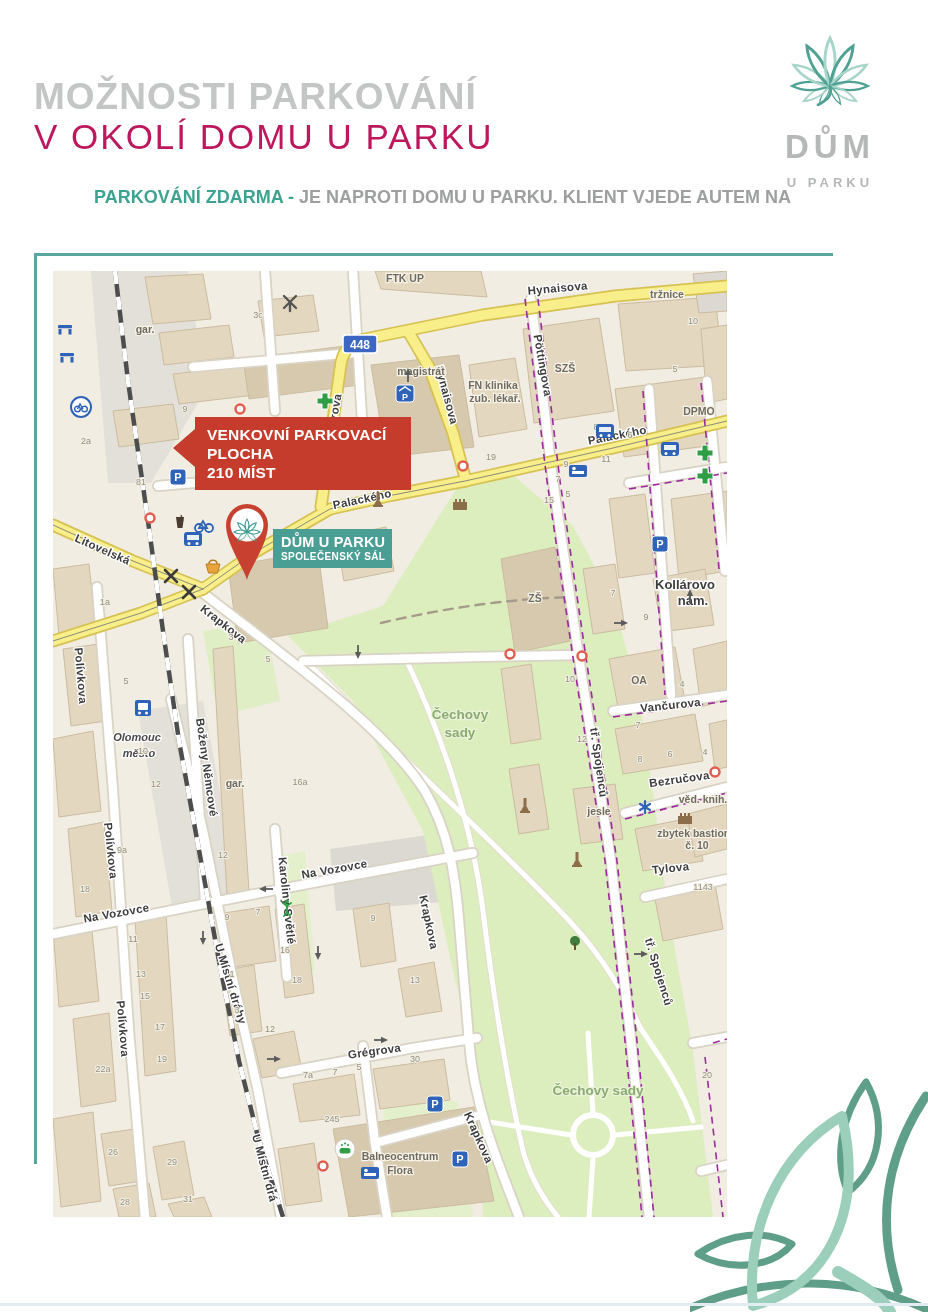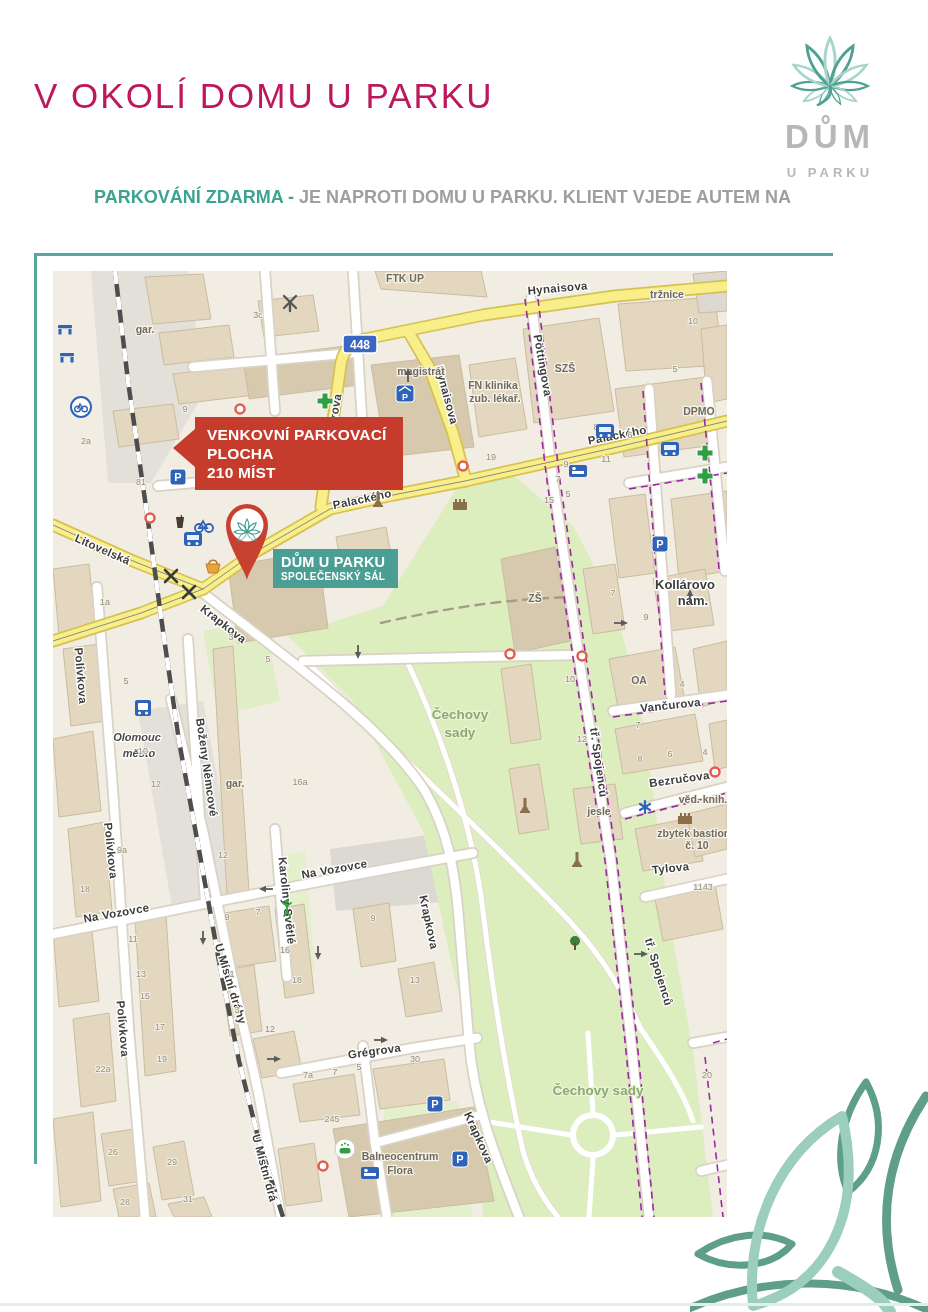--- a/index.html
+++ b/index.html
@@ -3,21 +3,21 @@
 <meta charset="utf-8">
 <style>
   html,body{margin:0;padding:0;}
   body{width:928px;height:1312px;position:relative;background:#fff;overflow:hidden;
        font-family:"Liberation Sans", sans-serif;}
   
   .title{position:absolute;left:34px;top:76px;line-height:1.12;}
   .title .t1{font-size:37px;font-weight:800;color:#c3c6c5;letter-spacing:1px;}
   .title .t2{font-size:35px;font-weight:300;color:#be185d;letter-spacing:2px;}
   .logo{position:absolute;left:745px;top:6px;width:170px;text-align:center;}
-  .logo .nm{font-size:33px;font-weight:700;color:#b5b8b7;letter-spacing:5px;margin-top:8px;}
+  .logo .nm{font-size:33px;font-weight:700;color:#b5b8b7;letter-spacing:5px;margin-top:18px;}
   .logo .sub{font-size:13px;font-weight:700;color:#b5b8b7;letter-spacing:4px;margin-top:9px;}
   
   .intro{position:absolute;left:50px;top:186px;width:800px;font-size:18px;font-weight:700;
          color:#9da09f;line-height:22px;letter-spacing:0px;margin-left:44px;}
   .intro .hl{color:#3da390;}
   
   .rule-h{position:absolute;left:34px;top:253px;width:799px;height:3px;background:#57a79e;}
   .rule-v{position:absolute;left:34px;top:253px;width:3px;height:911px;background:#57a79e;}
   .footer-line{position:absolute;left:0;top:1303px;width:928px;height:3px;background:#e3ecf3;}
   
@@ -31,27 +31,27 @@
   .area{font:700 10.5px "Liberation Sans",sans-serif;fill:#6f6b61;paint-order:stroke;
           stroke:#f7f3e8;stroke-width:2.4px;}
   .park-label{font:700 13.5px "Liberation Sans",sans-serif;fill:#8bab72;paint-order:stroke;
           stroke:#eaf2d8;stroke-width:2.6px;}
   .station{font:italic 700 11px "Liberation Sans",sans-serif;fill:#4a4a4a;paint-order:stroke;
           stroke:#fff;stroke-width:2.4px;}
   .num{font:400 9px "Liberation Sans",sans-serif;fill:#95907f;paint-order:stroke;
           stroke:#f3efe4;stroke-width:2px;}
   .badge-txt{font:700 12px "Liberation Sans",sans-serif;fill:#fff;}
   
-  .co-red{position:absolute;left:195px;top:417px;width:188px;padding:8px 8px 8px 12px;
+  .co-red{position:absolute;left:195px;top:417px;width:188px;padding:8px 16px 8px 12px;
           background:#c53b2c;color:#fff;font-weight:700;font-size:15.5px;line-height:19px;
           letter-spacing:.2px;}
   .co-red .arrow{position:absolute;left:-22px;top:12px;width:0;height:0;
           border-top:19px solid transparent;border-bottom:19px solid transparent;
           border-right:22px solid #c53b2c;}
-  .co-venue{position:absolute;left:273px;top:549px;width:110px;padding:5px 7px 5px 8px;
+  .co-venue{position:absolute;left:273px;top:529px;width:110px;padding:5px 1px 5px 8px;
           background:#4a9e94;color:#fff;}
   .co-venue .l1{font-weight:700;font-size:14.5px;line-height:17px;letter-spacing:.2px;}
   .co-venue .l2{font-weight:700;font-size:10px;line-height:12px;letter-spacing:.4px;}
   .pin{position:absolute;left:218px;top:496px;width:58px;height:88px;}
 </style>
 </head>
 <body>
 
 <div class="logo">
   <svg width="170" height="100" viewBox="0 0 170 100">
@@ -68,20 +68,21 @@
       <path d="M0,0 C6,-14 6,-30 0,-42 C-6,-30 -6,-14 0,0 Z" transform="translate(85,80) rotate(120) scale(.72)" stroke="#a8d5c9"></path>
       <path d="M0,0 C6,-14 6,-30 0,-42 C-6,-30 -6,-14 0,0 Z" transform="translate(85,80) rotate(150) scale(.5)" stroke="#4fa193"></path>
       <path d="M85,80 C88,90 82,94 73,99" stroke="#4fa193"></path>
     </g>
   </svg>
   <div class="nm">DŮM</div>
   <div class="sub">U PARKU</div>
 </div>
 
 <div class="title">
+  <div class="t1">MOŽNOSTI PARKOVÁNÍ</div>
   <div class="t2">V OKOLÍ DOMU U PARKU</div>
 </div>
 
 <div class="intro">
   <div><span class="hl">PARKOVÁNÍ ZDARMA -</span>
        <span>JE NAPROTI DOMU U PARKU. KLIENT VJEDE AUTEM NA</span></div>
 </div>
 
 <div class="rule-h"></div>
 <div class="rule-v"></div>

